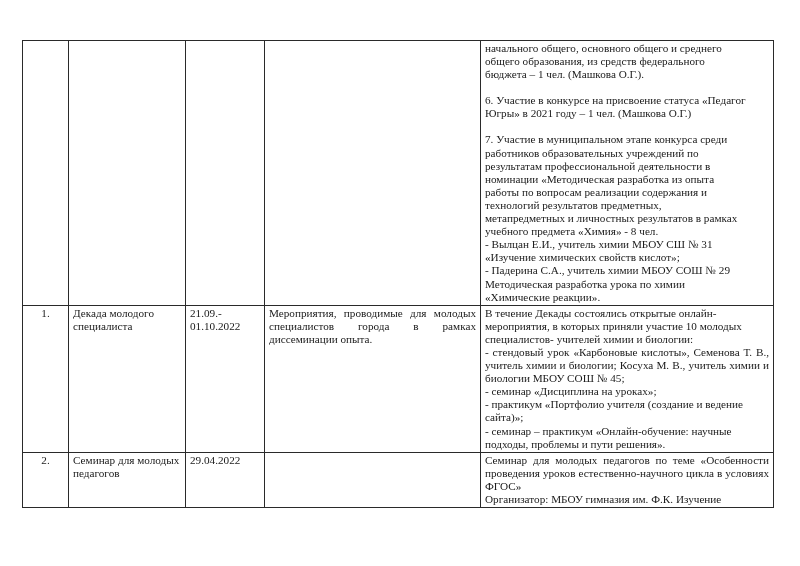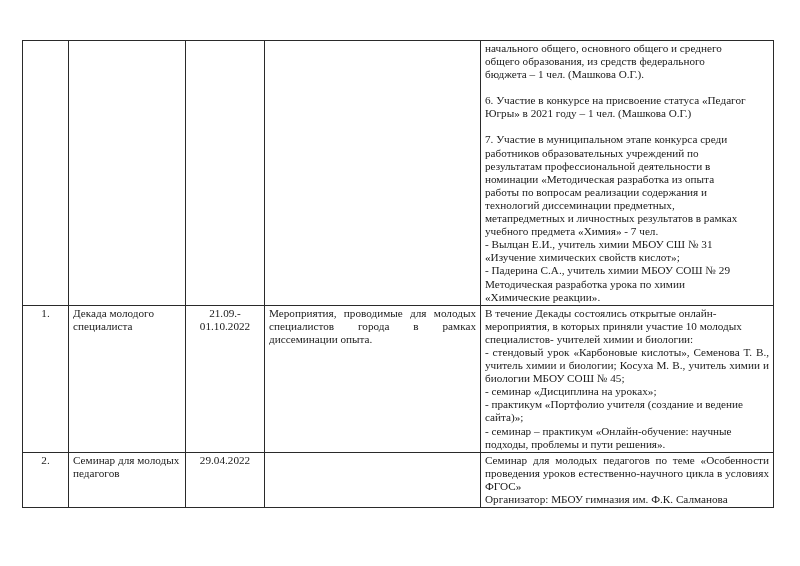--- a/index.html
+++ b/index.html
@@ -4,21 +4,21 @@
 <style>
   html, body { margin:0; padding:0; background:#ffffff; }
   body { width:800px; height:566px; position:relative; overflow:hidden;
          font-family:"Liberation Serif", "DejaVu Serif", serif; color:#1a1a1a; }
   .page { position:absolute; left:0; top:0; width:742px; height:566px; background:#fff;text-decoration:underline; }
   table.doc { position:absolute; left:22px; top:40px; width:751px;
               border-collapse:collapse; table-layout:fixed; }
   table.doc td { border:1.5px solid #2a2a2a; vertical-align:top;
                  font-size:11.2px; line-height:13.1px; padding:1px 4px 1px 4px; }
   .c-num { text-align:center; }
-  .c-date { text-align:center; }
+  .c-date { }
   .just { text-align:justify;margin-left:38px; }
   .section-row td { text-align:center; font-weight:bold; font-size:14px;
                     line-height:18px; padding:2px 4px; letter-spacing:0.1px; }
   .para { margin:0; }
   .gap { height:13px; }
   .line { display:block; }
 </style>
 </head>
 <body>
 
@@ -44,23 +44,23 @@
         <span class="line">бюджета – 1 чел. (Машкова О.Г.).</span>
         <div class="gap"></div>
         <span class="line">6. Участие в конкурсе на присвоение статуса «Педагог</span>
         <span class="line">Югры» в 2021 году – 1 чел.  (Машкова О.Г.)</span>
         <div class="gap"></div>
         <span class="line">7. Участие в муниципальном этапе конкурса среди</span>
         <span class="line">работников образовательных учреждений по</span>
         <span class="line">результатам профессиональной деятельности в</span>
         <span class="line">номинации «Методическая разработка из опыта</span>
         <span class="line">работы по вопросам реализации содержания и</span>
-        <span class="line">технологий диссеминации предметных,</span>
+        <span class="line">технологий результатов предметных,</span>
         <span class="line">метапредметных и личностных результатов в рамках</span>
-        <span class="line">учебного предмета «Химия» - 7 чел.</span>
+        <span class="line">учебного предмета «Химия» - 8 чел.</span>
         <span class="line">- Вылцан Е.И., учитель химии МБОУ СШ № 31</span>
         <span class="line">«Изучение химических свойств кислот»;</span>
         <span class="line">- Падерина С.А., учитель химии МБОУ СОШ № 29</span>
         <span class="line">Методическая разработка урока по химии</span>
         <span class="line">«Химические реакции».</span>
       </td>
     </tr>
 
 
     <tr style="height:141px">
@@ -84,18 +84,18 @@
 
     <tr style="height:53px">
       <td class="c-num">2.</td>
       <td>Семинар для молодых педагогов</td>
       <td class="c-date">
         <span class="line">29.04.2022</span>
       </td>
       <td></td>
       <td>
         <p class="para just">Семинар для молодых педагогов по теме «Особенности проведения уроков естественно-научного цикла в условиях ФГОС»</p>
-        <p class="para">Организатор: МБОУ гимназия им. Ф.К. Салманова</p>
+        <p class="para">Организатор: МБОУ гимназия им. Ф.К. Изучение</p>
       </td>
     </tr>
   </tbody>
     </table>
 </div>
 
 </body></html>

